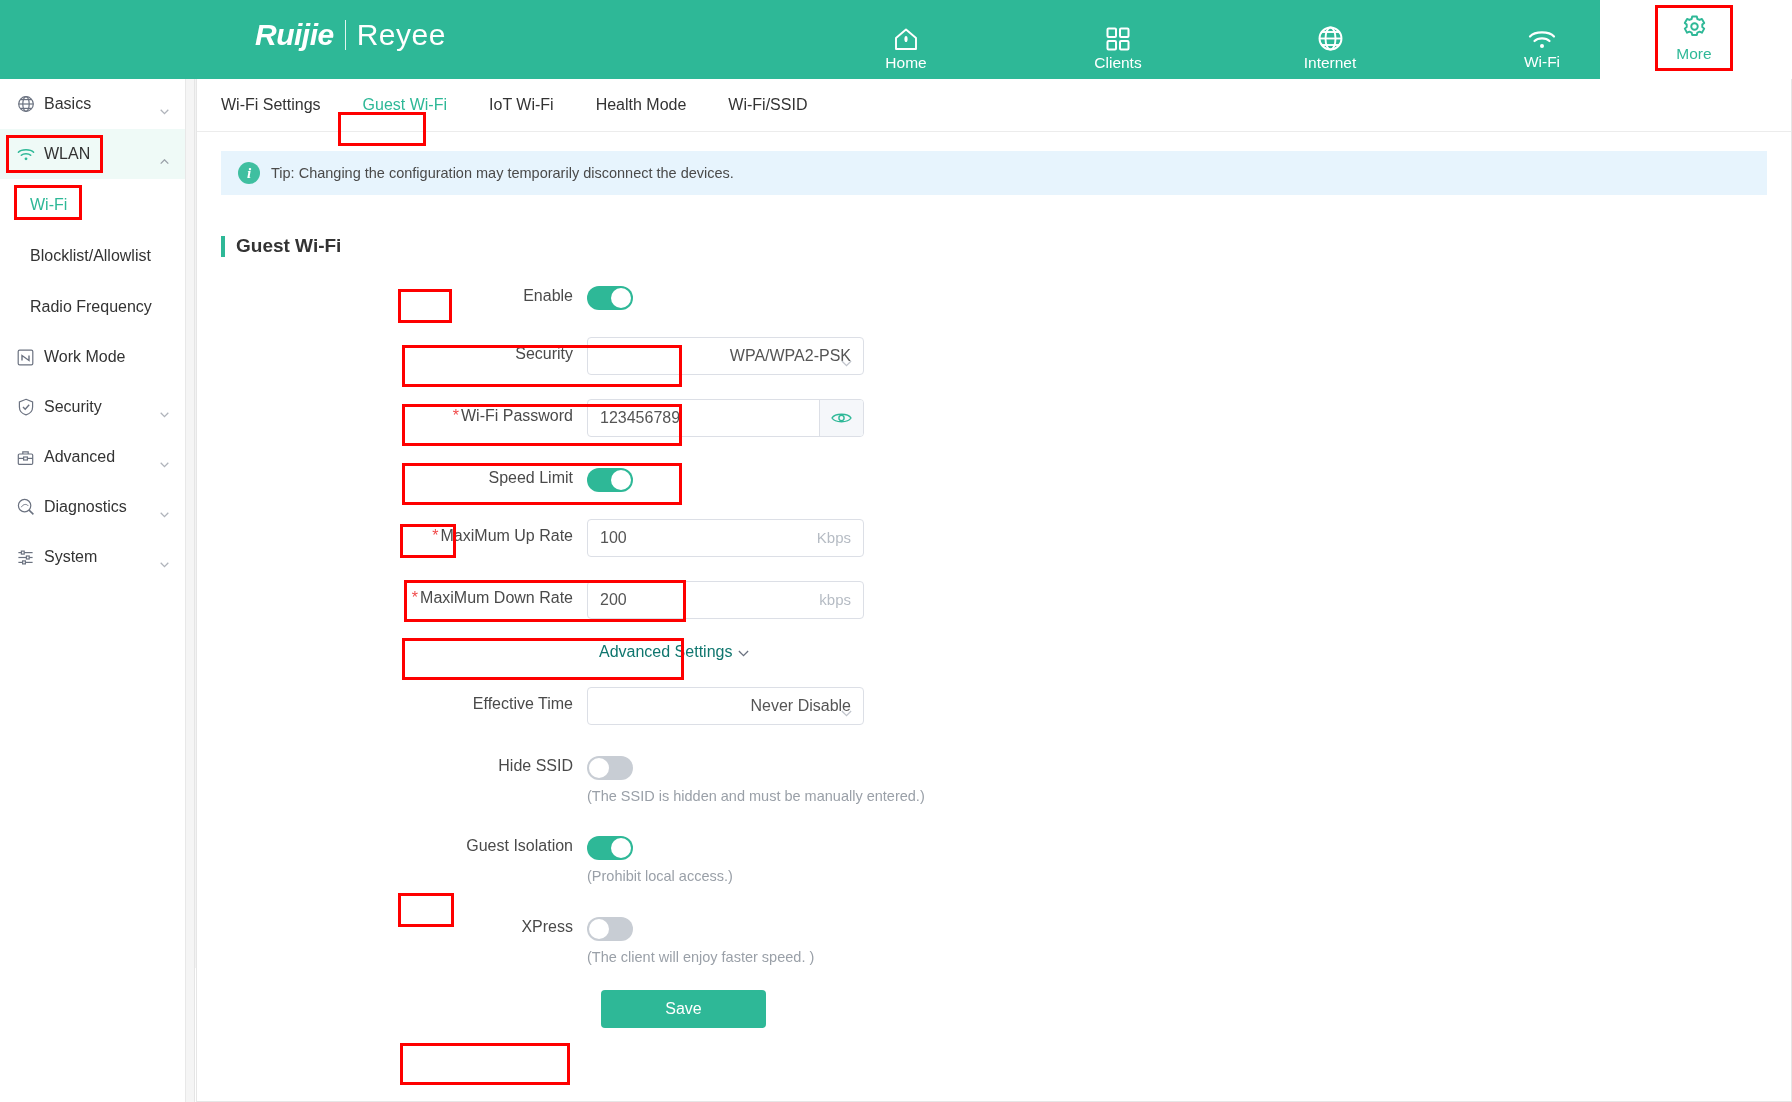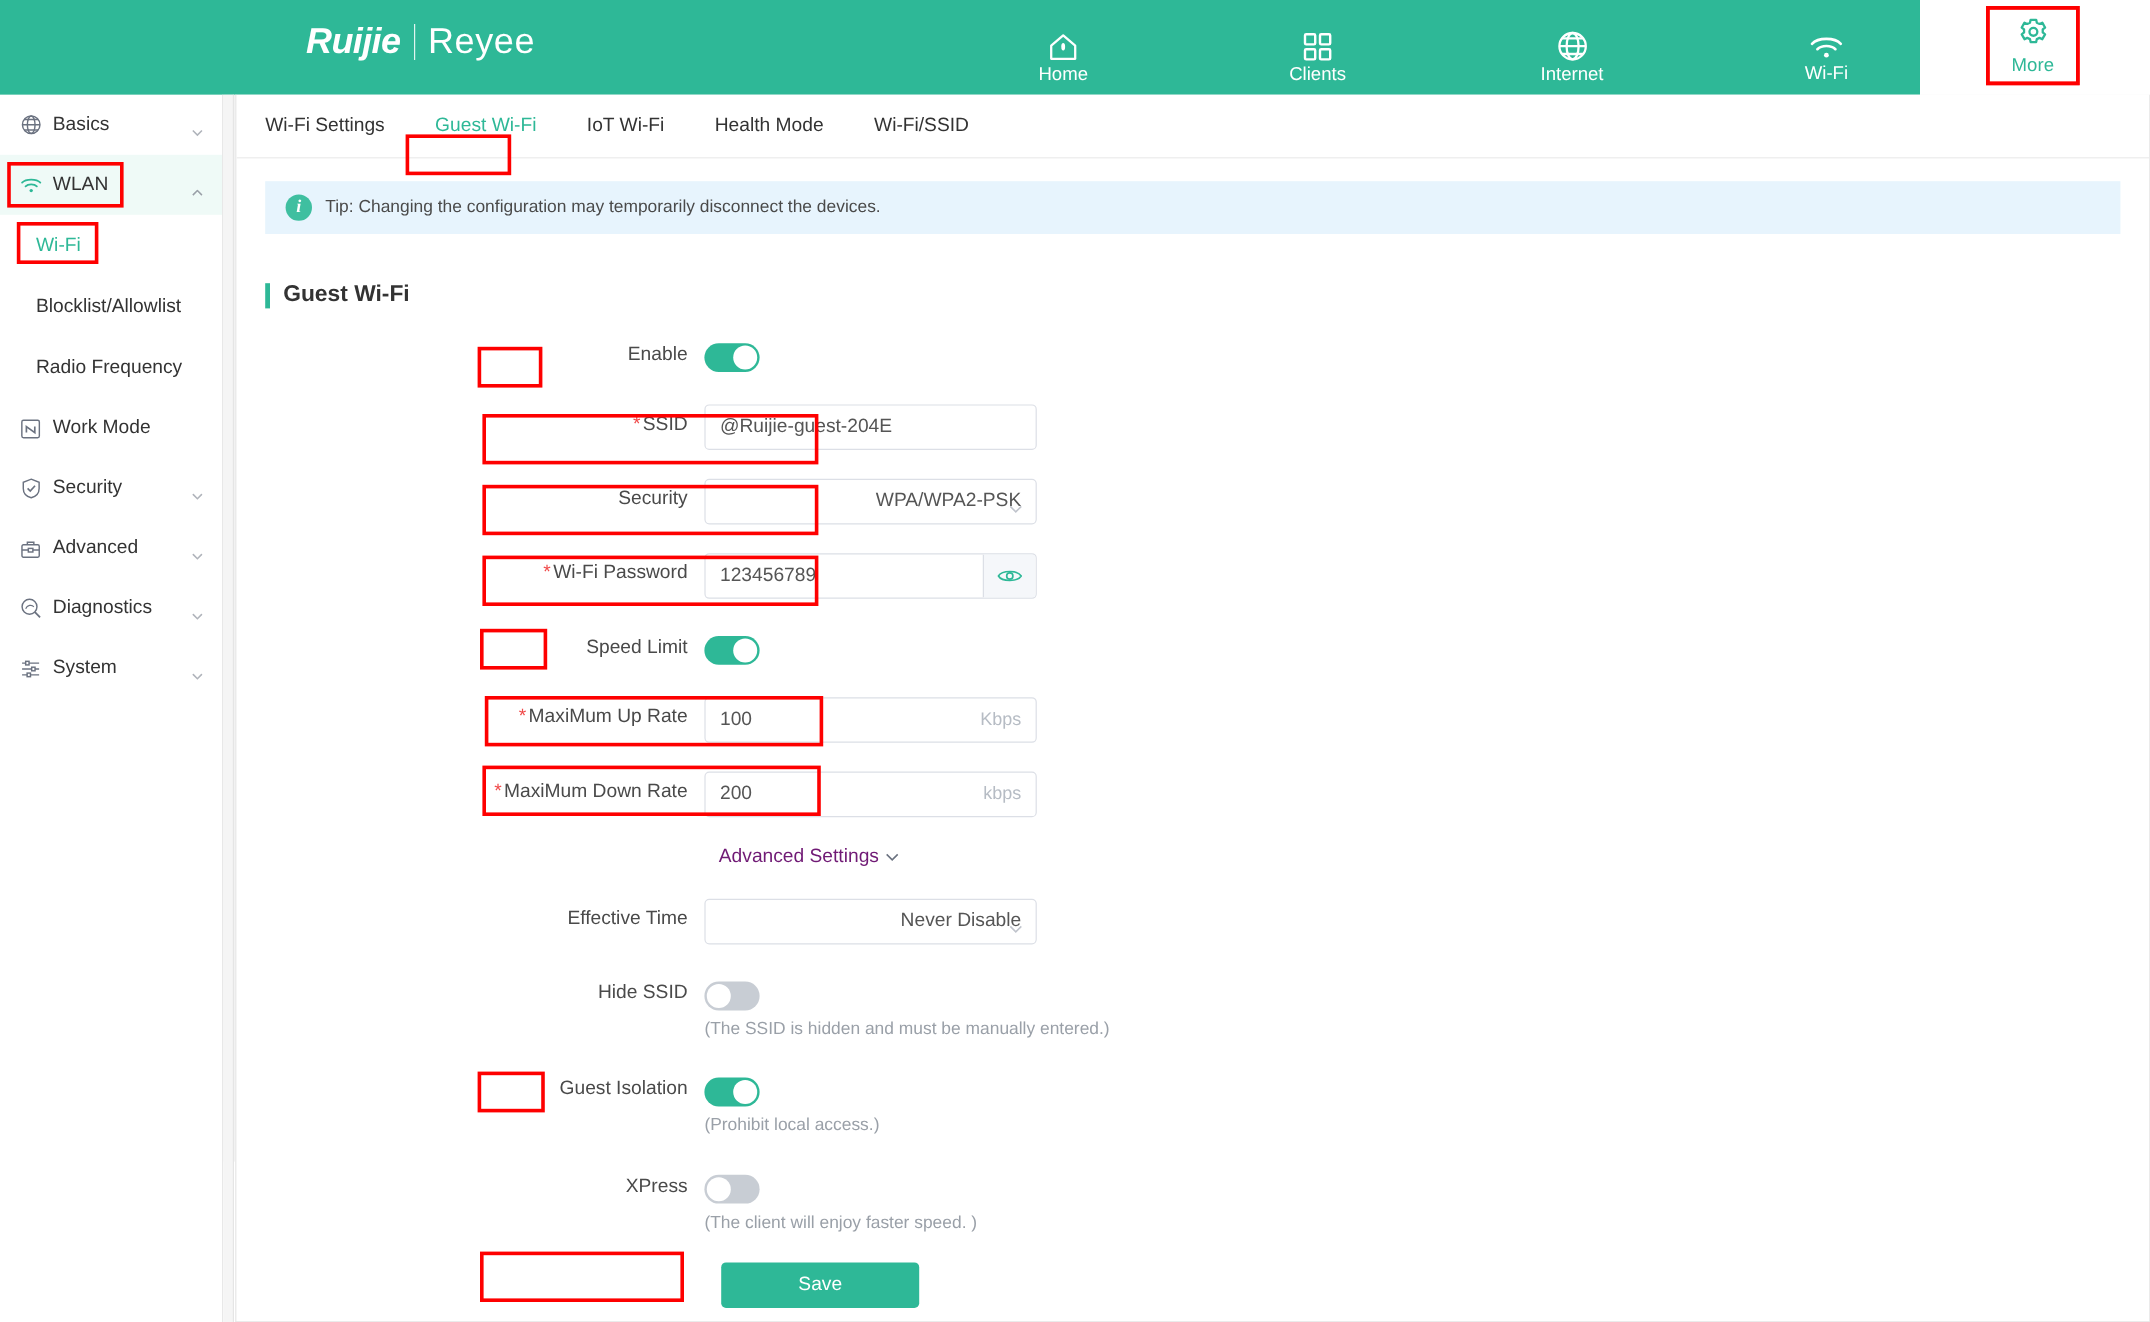--- a/index.html
+++ b/index.html
@@ -37,21 +37,21 @@
   }
   .brand-sep {
     width: 1px; height: 30px; background: rgba(255,255,255,0.85);
   }
   .brand-reyee {
     font-size: 30px; font-weight: normal; line-height: 1;
     letter-spacing: 0.5px;
   }
 
   .navitems {
-    position: absolute; left: 780px; top: 0; height: 96px;
+    position: absolute; left: 800px; top: 0; height: 96px;
     display: flex; align-items: center;
   }
   .navitem {
     width: 212px; height: 79px;
     display: flex; flex-direction: column;
     align-items: center; justify-content: center; gap: 3px;
     color: #ffffff; cursor: pointer;
   }
   .navitem .nav-label { font-size: 15.5px; line-height: 1; }
   .navitem svg { display: block; }
@@ -236,21 +236,21 @@
   }
   .toggle.off .knob { left: 2px; }
 
   .hint {
     font-size: 14.5px; color: #9aa0a8;
     margin-top: 8px; line-height: 1.2;
   }
 
   .advset {
     display: flex; align-items: center; gap: 6px;
-    font-size: 16px; color: #701a75; cursor: pointer;
+    font-size: 16px; color: #0f766e; cursor: pointer;
     margin-left: 402px; margin-bottom: 26px; width: fit-content;
   }
 
   .savebtn {
     width: 165px; height: 38px; background: #2eb897;
     color: #ffffff; border: none; border-radius: 4px;
     font-size: 16px; cursor: pointer; margin-left: 404px;
     font-family: "Liberation Sans", sans-serif;
   }
 </style>
@@ -484,26 +484,20 @@
       <div class="frow">
         <div class="flabel">Enable</div>
         <div class="fctl">
           <div class="toggle">
               <span class="knob"></span>
             </div>
         </div>
       </div>
 
       
-      <div class="frow">
-        <div class="flabel"><span class="req">*</span><span>SSID</span></div>
-        <div class="fctl">
-          <input class="inp" value="@Ruijie-guest-204E" style="">
-        </div>
-      </div>
 
       
       <div class="frow">
         <div class="flabel">Security</div>
         <div class="fctl">
           <div class="sel-box">
             <span>WPA/WPA2-PSK</span>
             <span class="chev">
               <svg width="11" height="7" viewBox="0 0 11 7" fill="none" stroke="#c0c4cc" stroke-width="1.3">
                   <path d="M0.9 1 L5.5 5.6 L10.1 1"></path>

